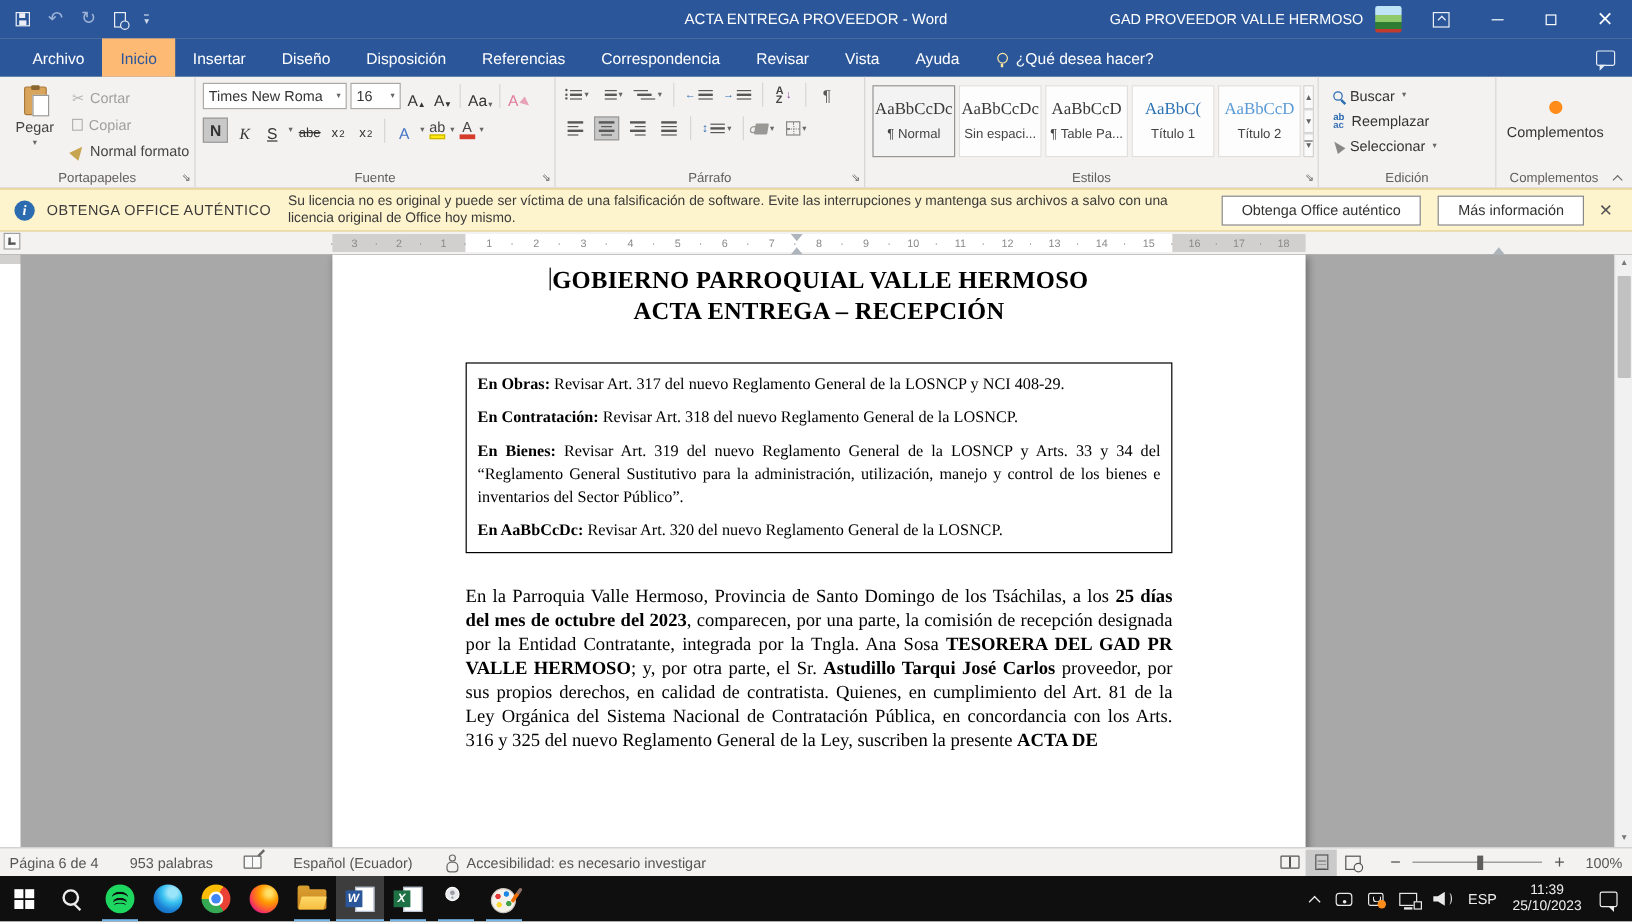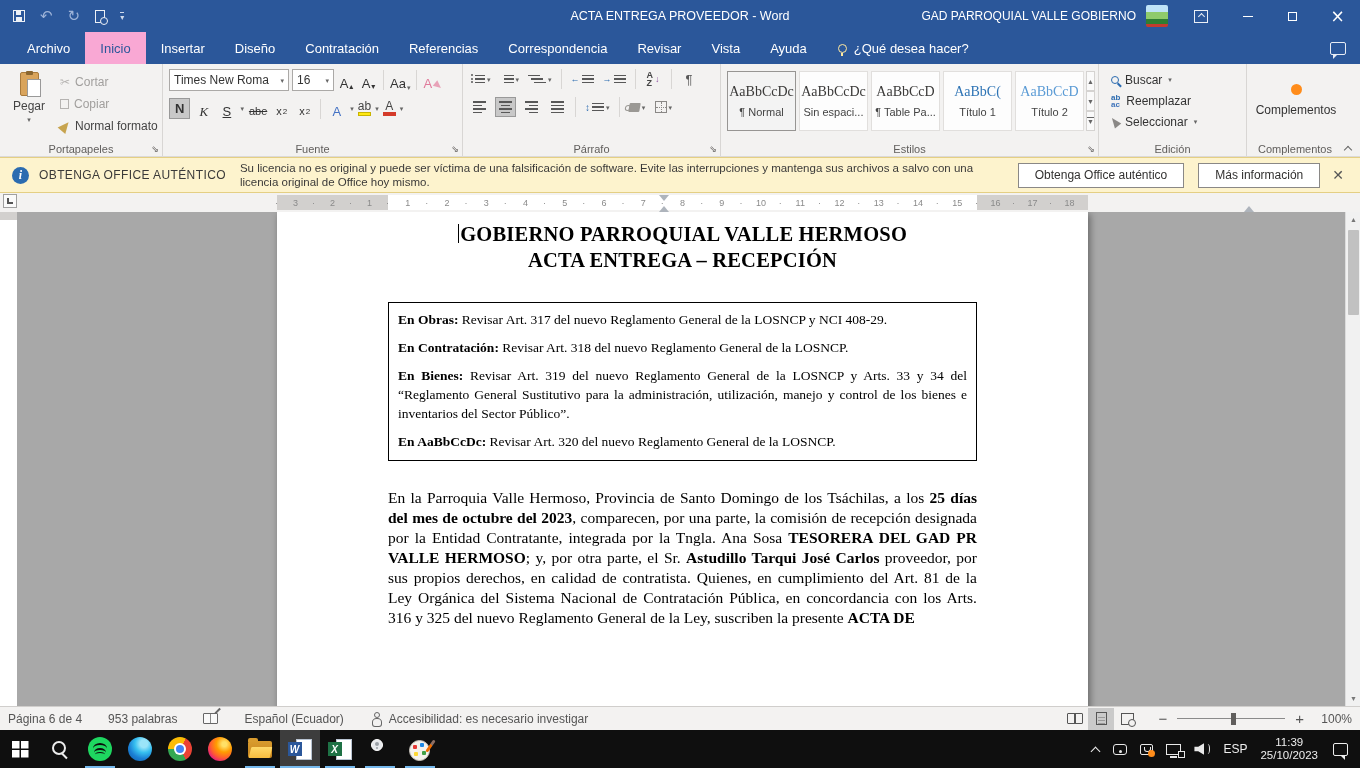--- a/index.html
+++ b/index.html
@@ -25,21 +25,21 @@
   .wbtn{width:45px;height:32px;display:flex;align-items:center;justify-content:center;}
   .i-min{width:10px;border-top:1.3px solid #fff;}
   .i-restore{width:9px;height:9px;border:1.2px solid #fff;position:relative;background:#2b579a;}
   .i-restore::before{content:'';position:absolute;left:2px;top:-4px;width:9px;height:9px;border:1.2px solid #fff;z-index:-1;}
   .i-close{font-size:17px;line-height:16px;color:#fff;font-family:"DejaVu Sans",sans-serif;}
 
   
   .tabsrow{position:absolute;top:32px;left:0;right:0;height:32px;background:#2b579a;display:flex;align-items:stretch;color:#fff;padding-left:12px;}
   .tabs{display:flex;}
   .tab{font-size:13px;padding:0 15px;display:flex;align-items:center;white-space:nowrap;}
-  .tab.active{background:#f9a8d4;color:#2b579a;}
+  .tab.active{background:#fdba74;color:#2b579a;}
   .tellme{display:flex;align-items:center;gap:7px;margin-left:16px;font-size:13px;}
   .i-bulb{width:9px;height:9px;border:1.4px solid #ffe9a0;border-radius:50%;position:relative;}
   .i-bulb::after{content:'';position:absolute;left:2px;bottom:-4px;width:2.5px;height:3px;background:#ffe9a0;}
   .i-feedback{margin-left:auto;margin-right:14px;align-self:center;width:16px;height:13px;border:1.3px solid #e8edf5;border-radius:2px;position:relative;}
   .i-feedback::after{content:'';position:absolute;left:2px;bottom:-5px;border-left:5px solid #e8edf5;border-bottom:5px solid transparent;}
 
   
   .ribbon{position:absolute;top:64px;left:0;right:0;height:93px;background:#f3f2f1;border-bottom:1px solid #dcdad8;display:flex;color:#444;}
   .rgroup{position:relative;border-right:1px solid #d8d6d4;padding:5px 4px 16px 6px;}
   .rg-label{position:absolute;bottom:1px;left:0;right:0;text-align:center;font-size:11px;color:#605e5c;white-space:nowrap;}
@@ -262,21 +262,21 @@
   <div class="titlebar">
     <div class="qat">
       <span class="i-save"></span>
       <span class="qat-txt" style="color:#9db3d8;">↶</span>
       <span class="qat-txt" style="color:#9db3d8;">↻</span>
       <span class="i-preview"></span>
       <span class="qat-chev">▾</span>
     </div>
     <div class="tb-title">ACTA ENTREGA PROVEEDOR  -  Word</div>
     <div class="tb-right">
-      <span class="account-name">GAD PARROQUIAL VALLE GOBIERNO</span>
+      <span class="account-name">GAD PROVEEDOR VALLE HERMOSO</span>
       <span class="avatar"></span>
       <span class="wbtn">
           <i class="i-ribopts"></i>
         </span>
       <span class="wbtn">
           <i class="i-min"></i>
         </span>
       <span class="wbtn">
           <i class="i-restore"></i>
         </span>
@@ -285,21 +285,21 @@
         </span>
     </div>
   </div>
 
   <div class="tabsrow">
     <div class="tabs">
         <div class="tab">Archivo</div>
         <div class="tab active">Inicio</div>
         <div class="tab">Insertar</div>
         <div class="tab">Diseño</div>
-        <div class="tab">Contratación</div>
+        <div class="tab">Disposición</div>
         <div class="tab">Referencias</div>
         <div class="tab">Correspondencia</div>
         <div class="tab">Revisar</div>
         <div class="tab">Vista</div>
         <div class="tab">Ayuda</div>
       </div>
     <div class="tellme">
       <i class="i-bulb"></i>
       <span>¿Qué desea hacer?</span>
     </div>

